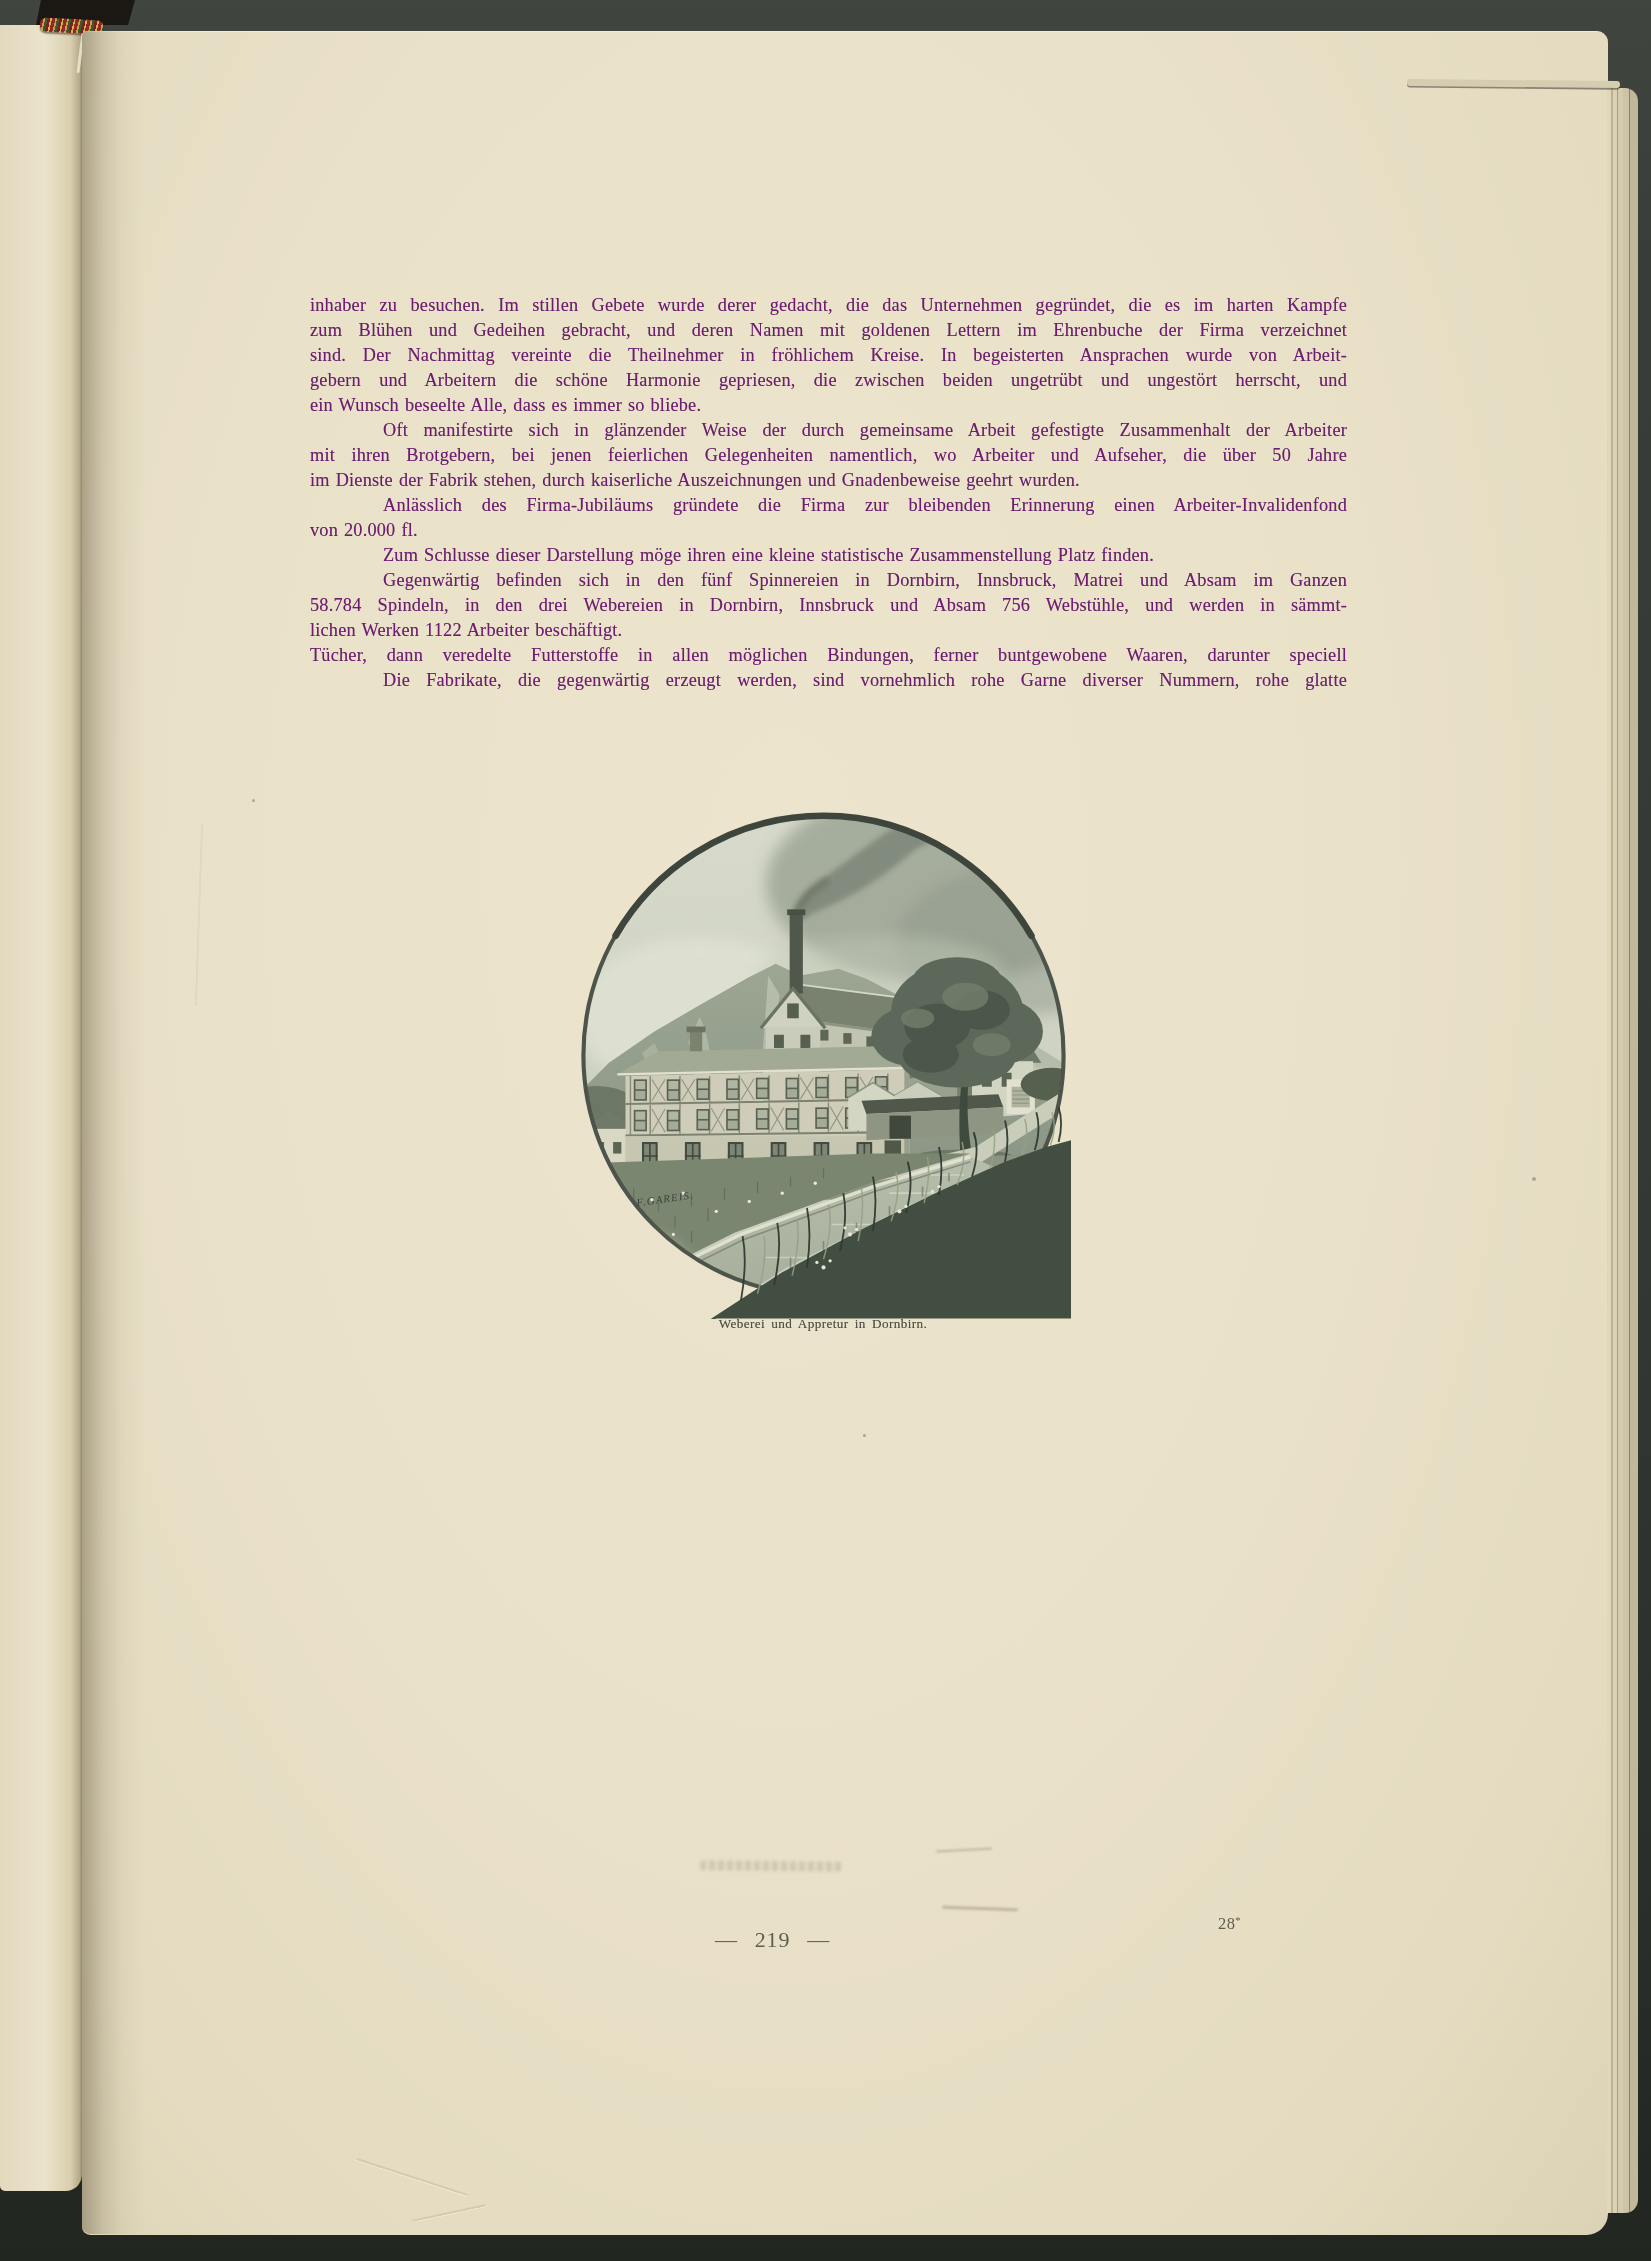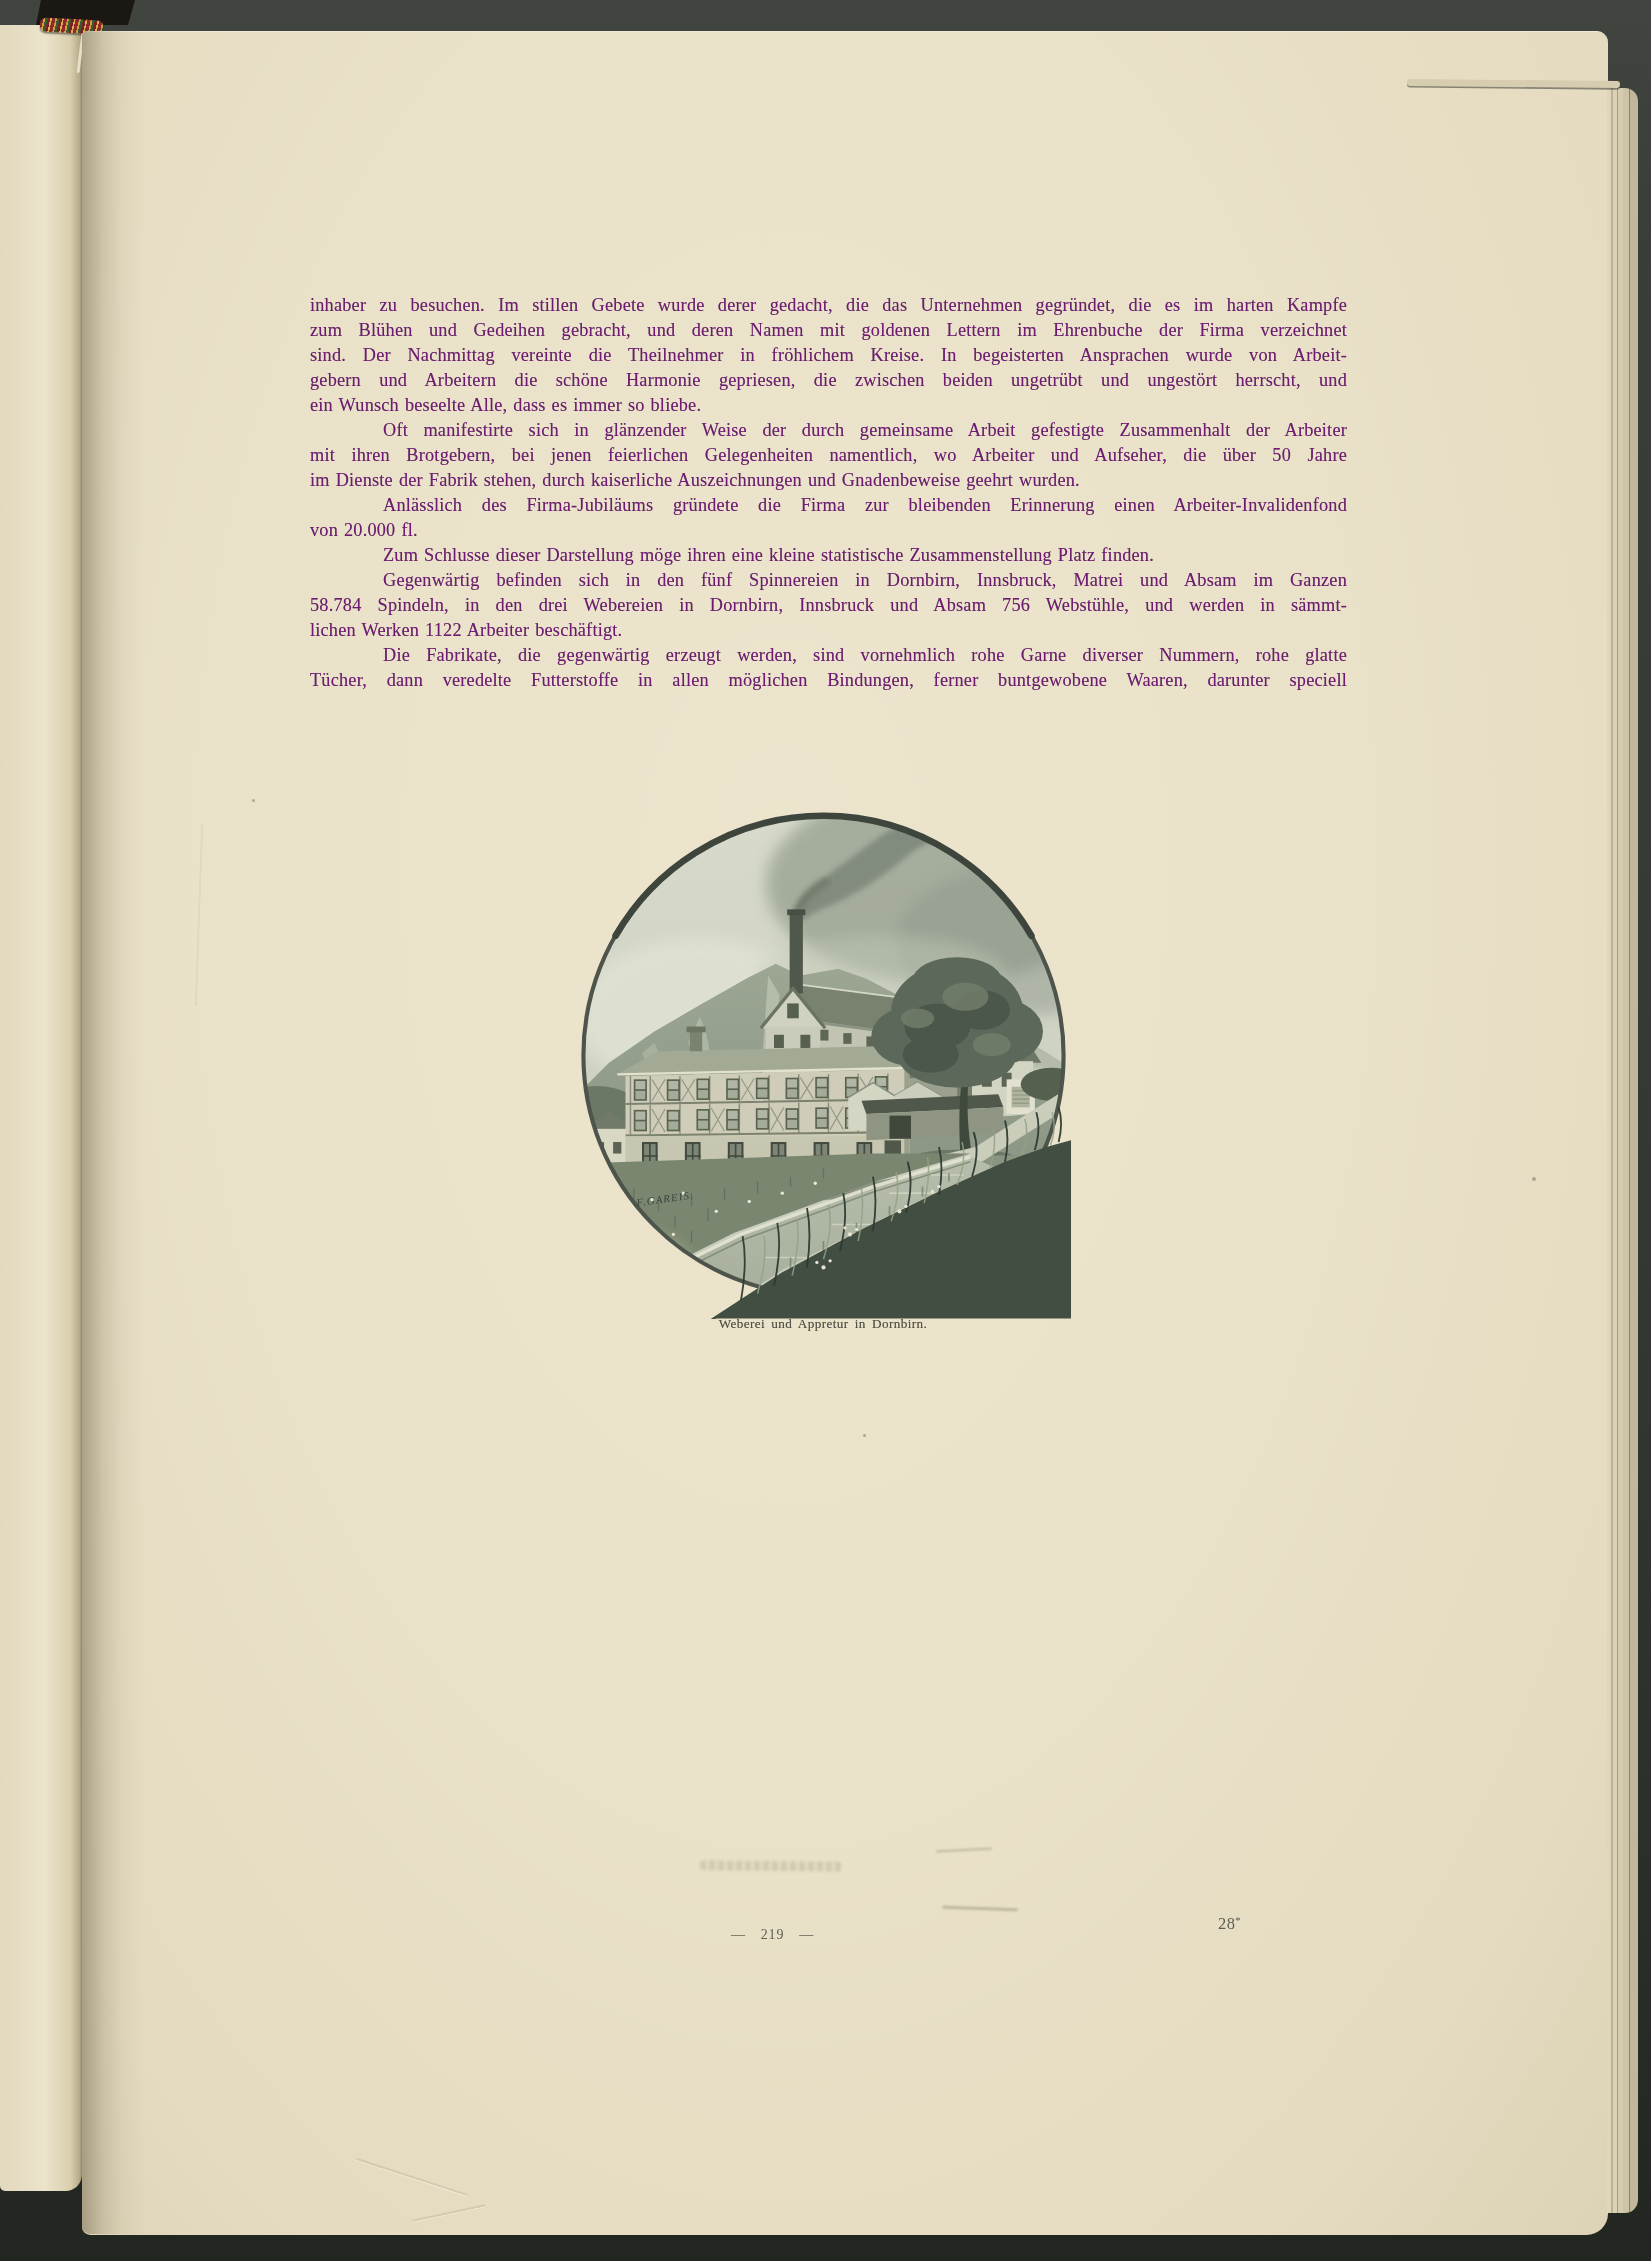--- a/index.html
+++ b/index.html
@@ -60,21 +60,21 @@
   .l.pe{text-align-last:left;}
   .l.in{text-indent:73px;}
   .figure-wrap{position:absolute;left:494px;top:774px;width:495px;height:514px;}
   .caption{
     position:absolute;left:411px;top:1285px;width:660px;text-align:center;
     font-size:13.2px;color:#4e5045;letter-spacing:0.4px;word-spacing:2.5px;
     text-shadow:0 0 0.4px rgba(78,80,69,.5);
   }
   .page-number{
     position:absolute;left:608px;top:1896px;width:165px;text-align:center;
-    font-size:14px;color:#5c5e52;word-spacing:10.7px;letter-spacing:0.8px;
+    font-size:22px;color:#5c5e52;word-spacing:10.7px;letter-spacing:0.8px;
   }
   .sheet-mark{
     position:absolute;left:1136px;top:1883px;font-size:16.5px;color:#5c5e52;letter-spacing:0.4px;
   }
   .sheet-mark .star{font-size:10.7px;vertical-align:5px;letter-spacing:0;}
   
   .speck{position:absolute;border-radius:50%;background:rgba(84,80,66,.4);}
   .smudge{position:absolute;background:rgba(100,96,84,.32);filter:blur(1px);border-radius:1.7px;}
   .showthrough{
     position:absolute;left:618px;top:1830px;width:142px;height:10px;border-radius:3.3px;
@@ -105,22 +105,22 @@
     <div class="l pe">ein Wunsch beseelte Alle, dass es immer so bliebe.</div>
     <div class="l in">Oft manifestirte sich in glänzender Weise der durch gemeinsame Arbeit gefestigte Zusammenhalt der Arbeiter</div>
     <div class="l">mit ihren Brotgebern, bei jenen feierlichen Gelegenheiten namentlich, wo Arbeiter und Aufseher, die über 50 Jahre</div>
     <div class="l pe">im Dienste der Fabrik stehen, durch kaiserliche Auszeichnungen und Gnadenbeweise geehrt wurden.</div>
     <div class="l in">Anlässlich des Firma-Jubiläums gründete die Firma zur bleibenden Erinnerung einen Arbeiter-Invalidenfond</div>
     <div class="l pe">von 20.000 fl.</div>
     <div class="l in pe">Zum Schlusse dieser Darstellung möge ihren eine kleine statistische Zusammenstellung Platz finden.</div>
     <div class="l in">Gegenwärtig befinden sich in den fünf Spinnereien in Dornbirn, Innsbruck, Matrei und Absam im Ganzen</div>
     <div class="l">58.784 Spindeln, in den drei Webereien in Dornbirn, Innsbruck und Absam 756 Webstühle, und werden in sämmt-</div>
     <div class="l pe">lichen Werken 1122 Arbeiter beschäftigt.</div>
+    <div class="l">Tücher, dann veredelte Futterstoffe in allen möglichen Bindungen, ferner buntgewobene Waaren, darunter speciell</div>
     <div class="l in">Die Fabrikate, die gegenwärtig erzeugt werden, sind vornehmlich rohe Garne diverser Nummern, rohe glatte</div>
-    <div class="l">Tücher, dann veredelte Futterstoffe in allen möglichen Bindungen, ferner buntgewobene Waaren, darunter speciell</div>
   </div>
 
   <div class="figure-wrap">
     <svg width="495" height="514" viewBox="0 0 600 622">
       <defs>
         <clipPath id="vc">
             <circle cx="300" cy="303" r="289"></circle>
           </clipPath>
         <linearGradient id="sky" x1="0" y1="0" x2="0" y2="1">
           <stop offset="0" stop-color="#d8dbcc"></stop>

